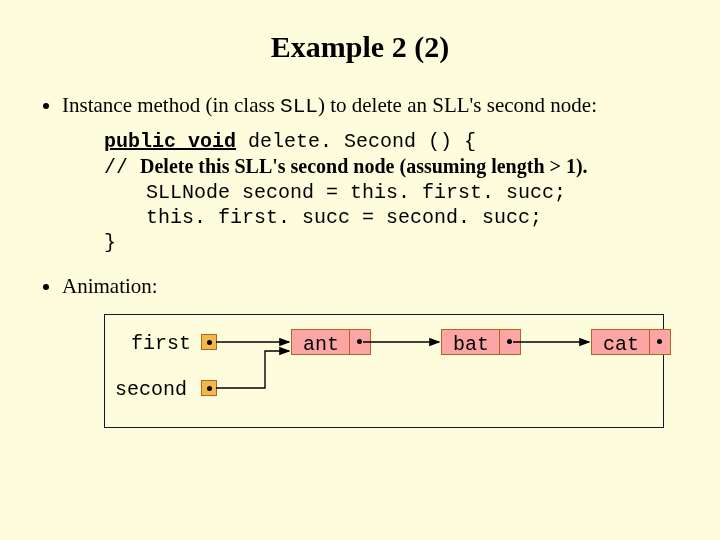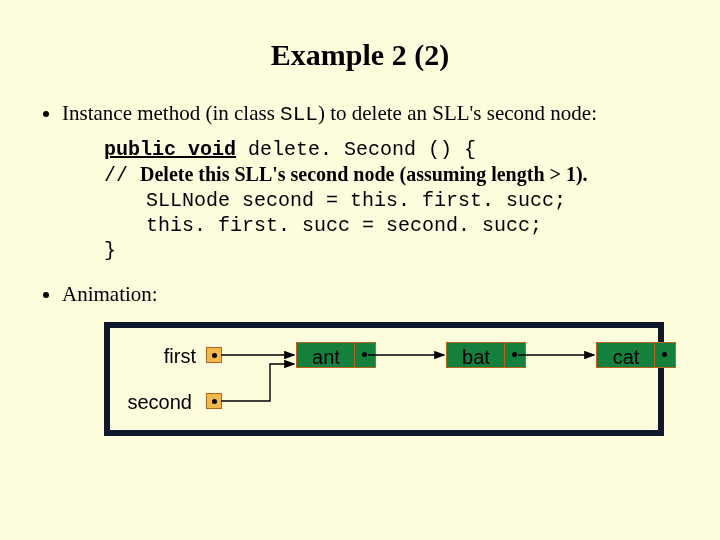--- a/index.html
+++ b/index.html
@@ -8,21 +8,21 @@
     width: 720px;
     height: 540px;
     background: #fdfdde;
     font-family: "Times New Roman", Times, serif;
     color: #000;
   }
   .slide {
     box-sizing: border-box;
     width: 720px;
     height: 540px;
-    padding: 28px 40px 0 40px;
+    padding: 20px 40px 0 40px;
   }
   .title {
     text-align: center;
     font-weight: bold;
     font-size: 30px;
     margin: 10px 0 28px 0;
   }
   ul.top {
     margin: 0;
     padding-left: 22px;
@@ -44,24 +44,24 @@
   .code .comment {
     font-family: "Times New Roman", Times, serif;
     font-weight: bold;
   }
   .code .indent { display: inline-block; width: 42px; }
 
   .animwrap {
     margin: 14px 0 16px 42px;
     width: 560px;
     box-sizing: border-box;
-    border: 6px solid #0f172a;
+    border: 1px solid #0f172a;
     height: 114px;
     position: relative;
-    font-family: Liberation Sans, sans-serif;
+    font-family: Liberation Mono, monospace;
     font-size: 20px;
   }
   .label {
     position: absolute;
     text-align: right;
     width: 76px;
   }
   .ptrbox {
     position: absolute;
     width: 16px;
@@ -75,21 +75,21 @@
     position: absolute;
     top: 5px; left: 5px;
     width: 5px; height: 5px;
     background: #000;
     border-radius: 50%;
   }
   .node {
     position: absolute;
     width: 80px;
     height: 26px;
-    background: #15803d;
+    background: #fca5a5;
     border: 1px solid #b5651d;
     box-sizing: border-box;
     text-align: center;
     font-weight: normal;
   }
   .node .txt {
     position: absolute;
     left: 0; top: 2px;
     width: 58px;
     text-align: center;

